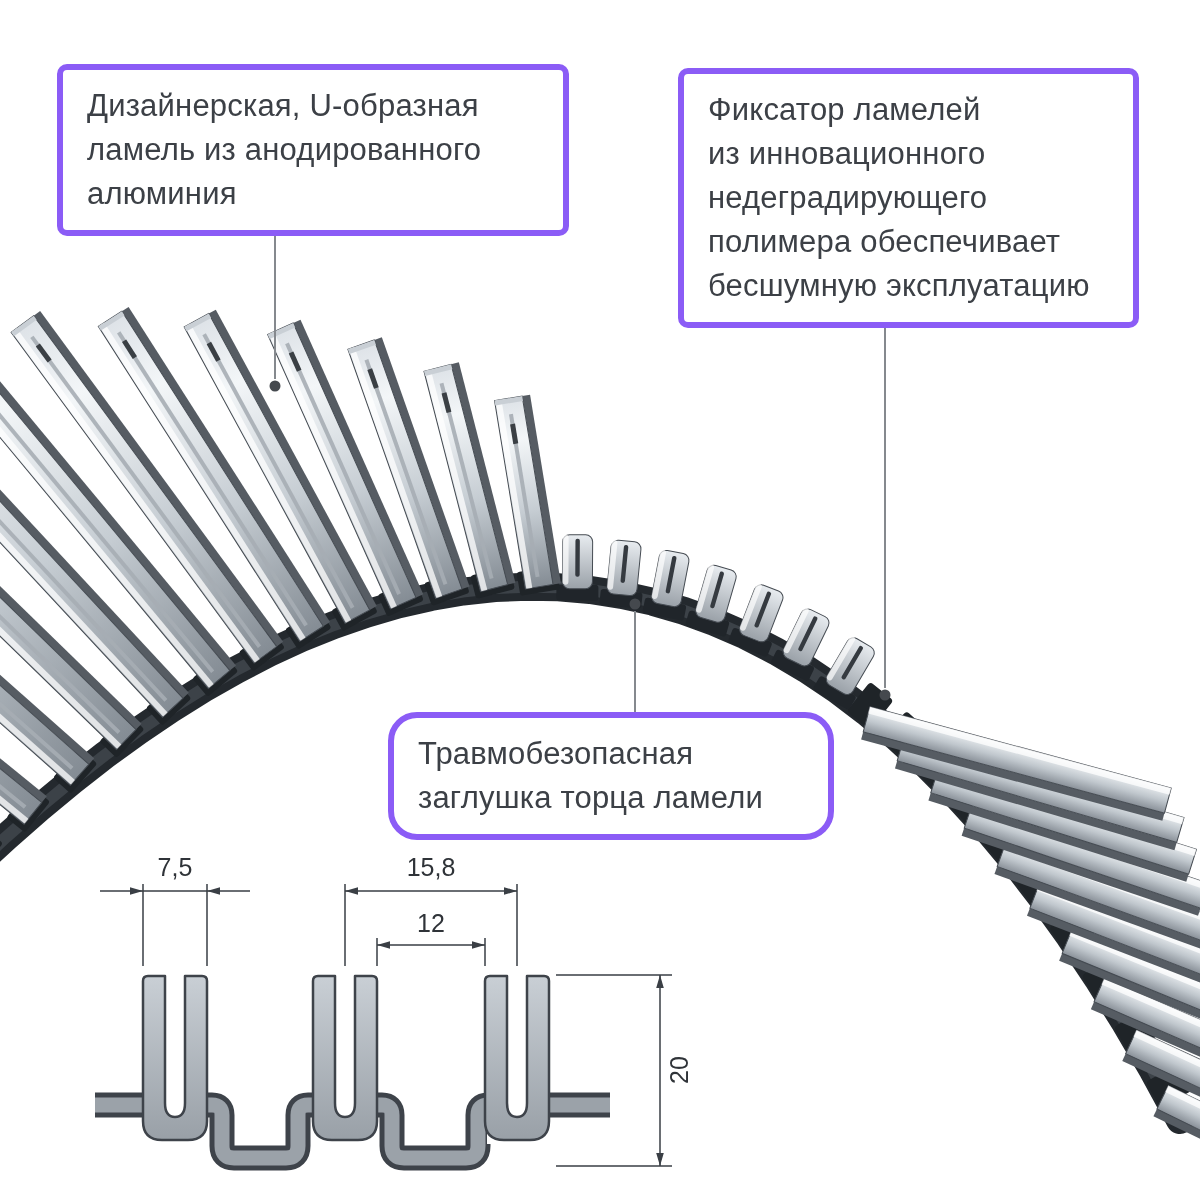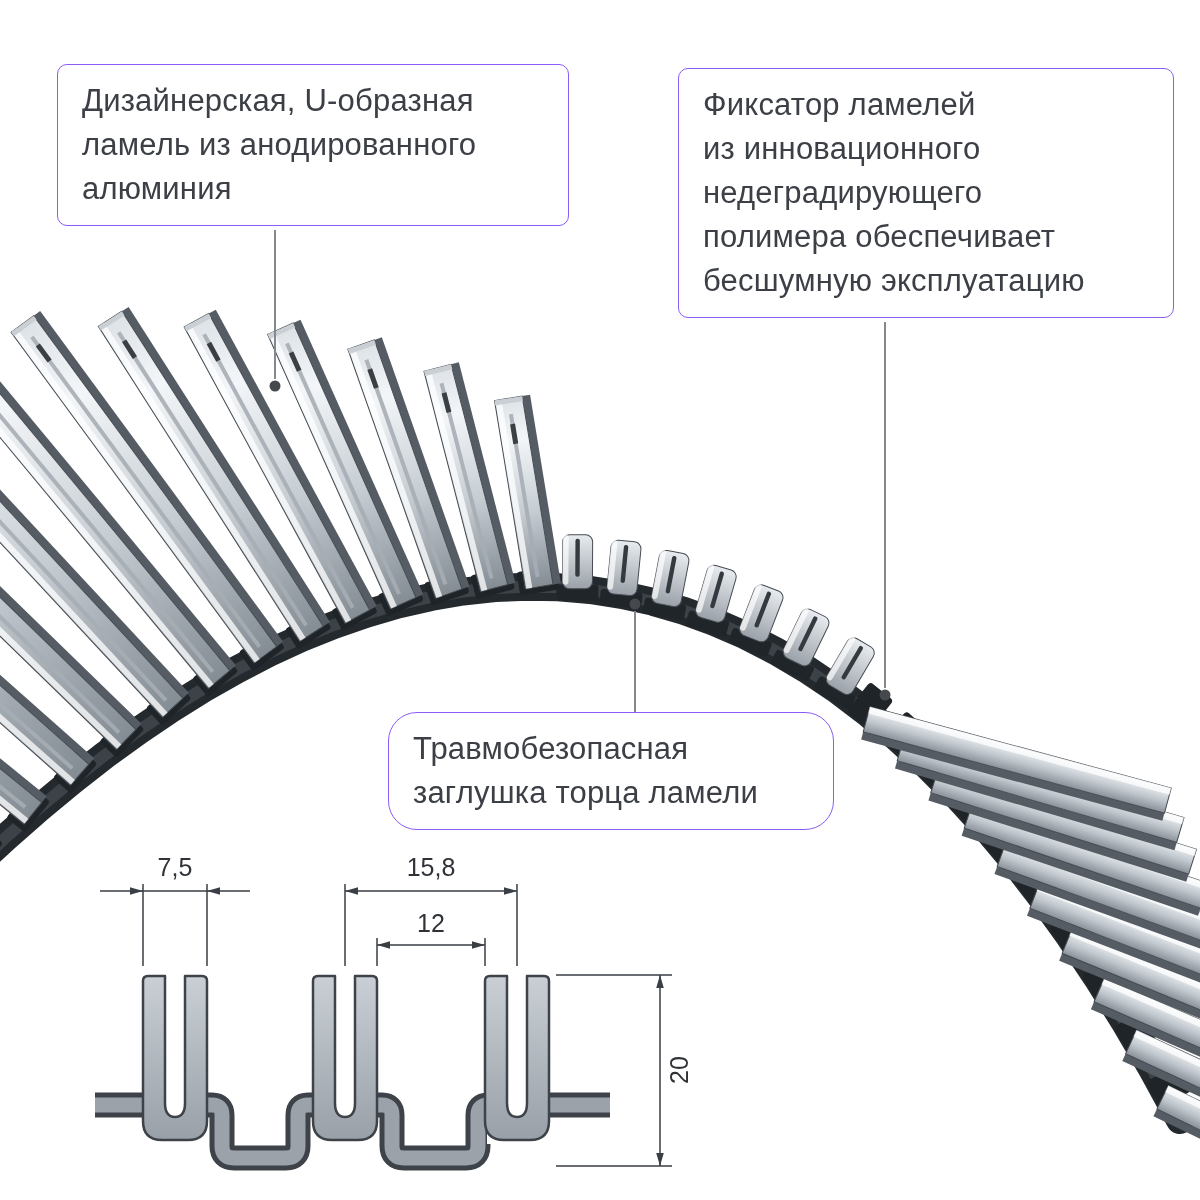--- a/index.html
+++ b/index.html
@@ -4,26 +4,26 @@
 <style>
   html,body{margin:0;padding:0}
   body{
     width:1200px;height:1200px;position:relative;overflow:hidden;
     background:#ffffff;
     font-family:"Liberation Sans","DejaVu Sans",sans-serif;
   }
   #scene{position:absolute;left:0;top:0;z-index:0}
   .callout{
     position:absolute;box-sizing:border-box;z-index:2;
-    background:#ffffff;border:1px solid #8b5cf6;border-radius:10px;
+    background:#ffffff;border:6px solid #8b5cf6;border-radius:10px;
     padding:14px 24px;font-size:31px;line-height:1.42;color:#3c4046;
     white-space:pre-line;letter-spacing:0.2px;
   }
   #box-lamella{left:57px;top:64px;width:512px;}
-  #box-fixator{left:678px;top:68px;width:496px;}
+  #box-fixator{left:678px;top:68px;width:461px;}
   #box-endcap{left:388px;top:712px;width:446px;border-radius:29px;}
   #scene text{
     font-size:25px;fill:#2f3338;
     font-family:"Liberation Sans","DejaVu Sans",sans-serif;
   }
 </style>
 </head>
 <body>
 
 <svg id="scene" width="1200" height="1200" viewBox="0 0 1200 1200">

